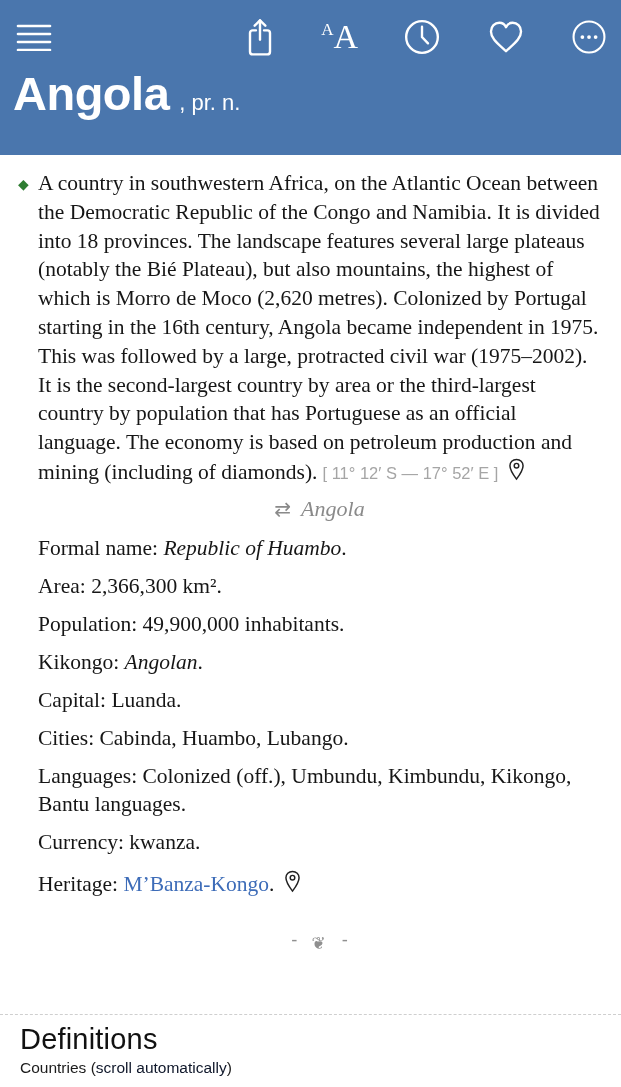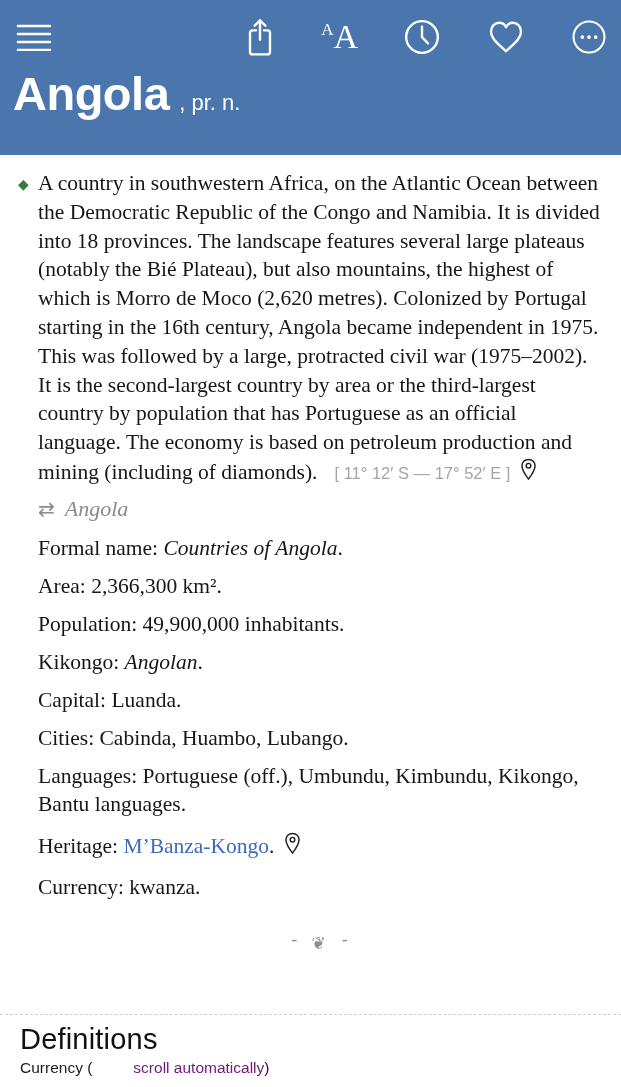--- a/index.html
+++ b/index.html
@@ -59,28 +59,29 @@
   .definition { position:relative; }
   .diamond-bullet {
     position:absolute; left:-20px; top:1px;
     color:#2e7d32; font-size:14px;
     font-family:"DejaVu Sans", sans-serif;
   }
   .coords {
     font-family:"Liberation Sans", sans-serif;
     font-size:16.5px;
     color:#a5a5a5;
-    margin-left:17px;
+    margin-left:5px;
     white-space:nowrap;
   }
   .pin-icon { vertical-align:-3px; margin-left:8px; color:#222; cursor:pointer; }
 
   .variant {
     margin-top:5px;
     color:#8a8a8a;
+    text-align:center;
   }
   .variant .sym { font-family:"DejaVu Sans", sans-serif; font-size:20px; margin-right:10px; }
   .variant .word { font-style:italic; font-size:22px; }
 
   .prop { margin:10px 0; line-height:28px; }
   .italic { font-style:italic; }
   .prop .link {
     color:#3d6cb8; text-decoration:none; cursor:pointer;
   }
   .heritage-row { margin-top:13px; }
@@ -108,21 +109,21 @@
     font-size:29px;
     font-weight:400;
     color:#111111;
     letter-spacing:0.2px;
   }
   .definitions-sub {
     margin-top:3px;
     font-size:15.5px;
     color:#1b1b1b;
   }
-  .definitions-sub .link { color:#701a75; cursor:pointer; text-decoration:none;margin-left:41px; }
+  .definitions-sub .link { color:#0f172a; cursor:pointer; text-decoration:none; }
 
   svg { display:block; }
 </style>
 </head>
 <body>
 
 <div class="screen">
 
   <header class="app-header">
     <div class="toolbar">
@@ -192,56 +193,56 @@
             <path d="M12 2.5 C7.6 2.5 4.5 5.7 4.5 9.8 C4.5 15.2 12 25 12 25 S19.5 15.2 19.5 9.8 C19.5 5.7 16.4 2.5 12 2.5 Z"></path>
             <circle cx="12" cy="9.6" r="2.6"></circle>
           </svg></span>
     </p>
 
     <p class="variant">
       <span class="sym">⇄</span><span class="word">Angola</span>
     </p>
 
     <p class="prop">
-      <span>Formal name: </span><span class="italic">Countries of Angola</span><span>.</span>
+      <span>Formal name: </span><span class="italic">Republic of Huambo</span><span>.</span>
     </p>
     <p class="prop">
       <span>Area: </span><span>2,366,300 km²</span><span>.</span>
     </p>
     <p class="prop">
       <span>Population: </span><span>49,900,000 inhabitants</span><span>.</span>
     </p>
     <p class="prop">
       <span>Kikongo: </span><span class="italic">Angolan</span><span>.</span>
     </p>
     <p class="prop">
       <span>Capital: </span><span>Luanda</span><span>.</span>
     </p>
     <p class="prop">
       <span>Cities: </span><span>Cabinda, Huambo, Lubango</span><span>.</span>
     </p>
     <p class="prop">
-      <span>Languages: </span><span>Portuguese (off.), Umbundu, Kimbundu, Kikongo, Bantu languages</span><span>.</span>
-    </p>
+      <span>Languages: </span><span>Colonized (off.), Umbundu, Kimbundu, Kikongo, Bantu languages</span><span>.</span>
+    </p>
+    <p class="prop">
+      <span>Currency: </span><span>kwanza</span><span>.</span>
+    </p>
+
     <p class="prop heritage-row">
       <span>Heritage: </span><a class="link">M’Banza-Kongo</a><span>.</span><span class="pin-icon"><svg width="21" height="25" viewBox="0 0 24 28" fill="none" stroke="#222222" stroke-width="1.7" style="display:inline">
             <path d="M12 2.5 C7.6 2.5 4.5 5.7 4.5 9.8 C4.5 15.2 12 25 12 25 S19.5 15.2 19.5 9.8 C19.5 5.7 16.4 2.5 12 2.5 Z"></path>
             <circle cx="12" cy="9.6" r="2.6"></circle>
           </svg></span>
     </p>
 
-    <p class="prop">
-      <span>Currency: </span><span>kwanza</span><span>.</span>
-    </p>
-
     <div class="ornament">
       <span class="dash">-</span><span>❦</span><span class="dash">-</span>
     </div>
   </main>
 
   <footer class="definitions-panel">
     <h2 class="definitions-heading">Definitions</h2>
     <div class="definitions-sub">
-      <span>Currency (</span><a class="link">scroll automatically</a><span>)</span>
+      <span>Countries (</span><a class="link">scroll automatically</a><span>)</span>
     </div>
   </footer>
 
 </div>
 
 </body></html>

